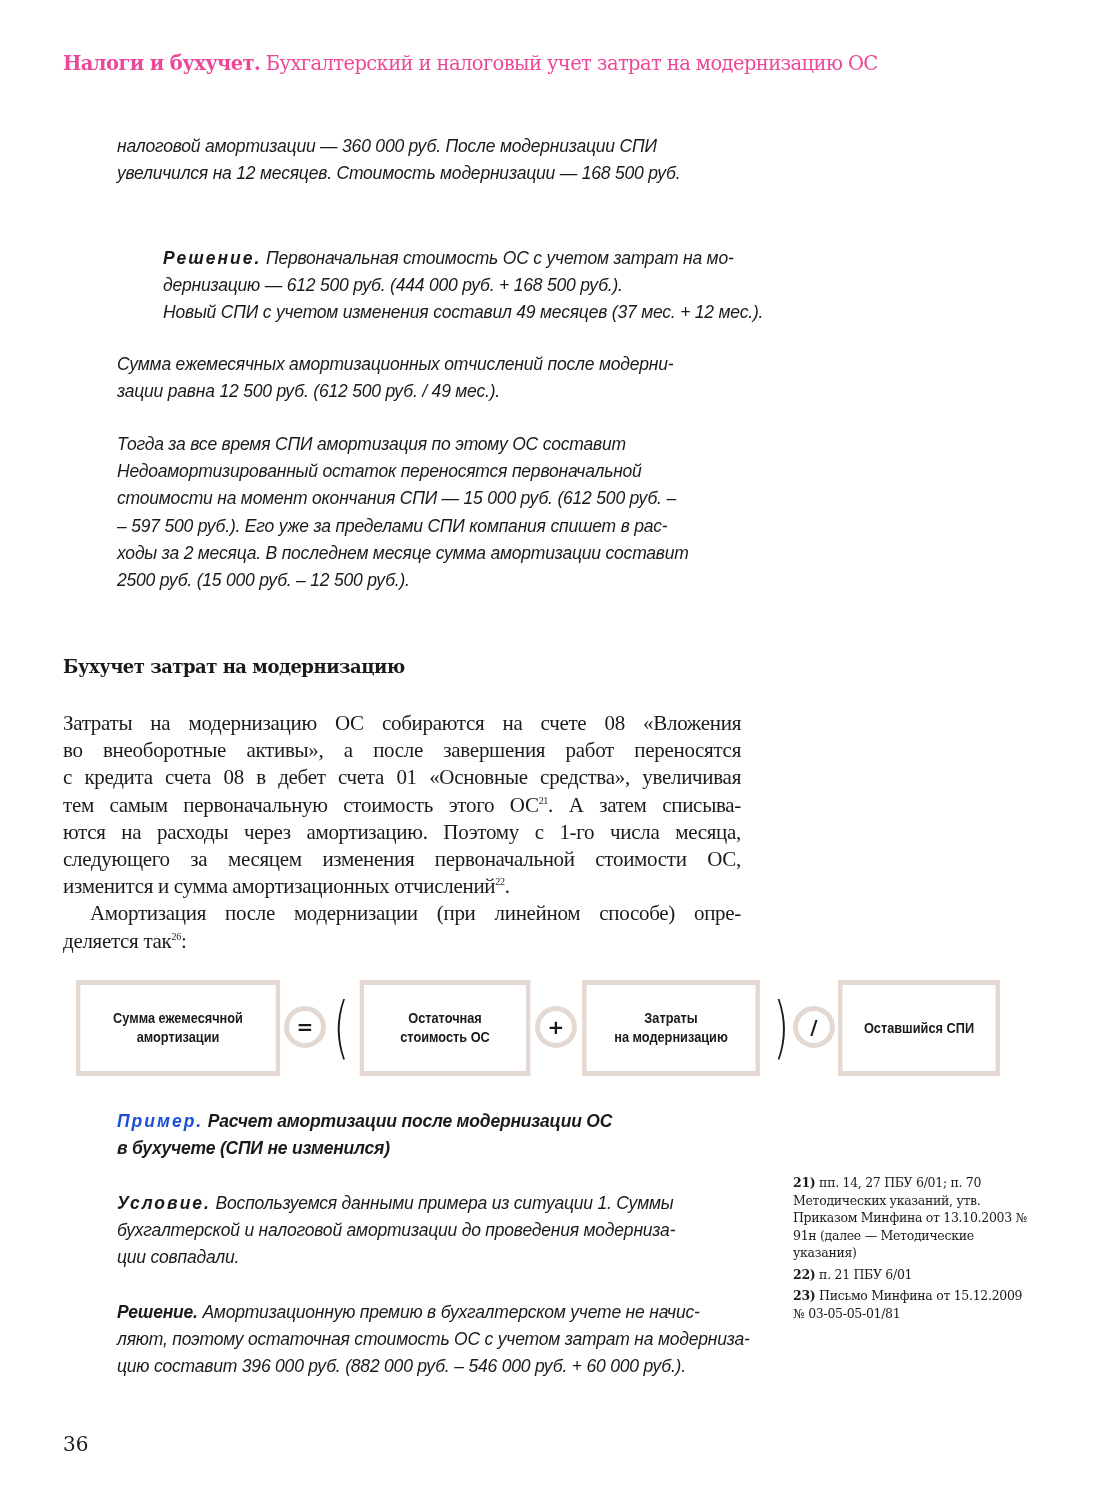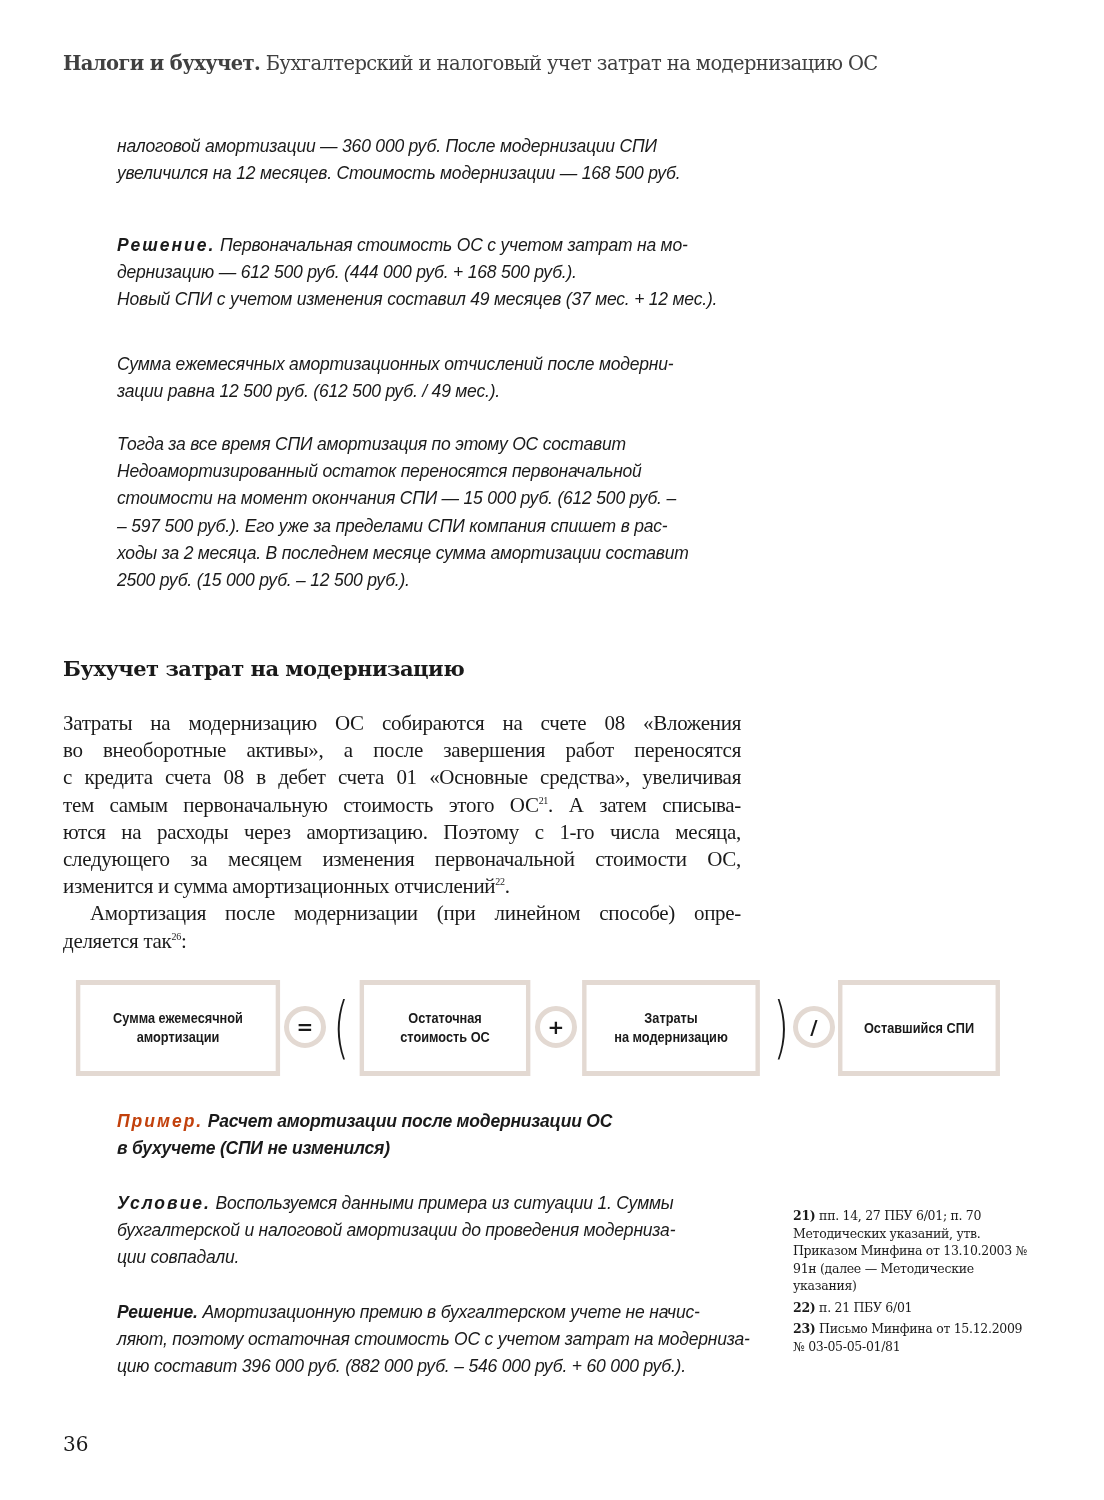--- a/index.html
+++ b/index.html
@@ -1,38 +1,38 @@
 <!DOCTYPE html>
 <html><head>
   <meta charset="utf-8">
   <style>
     * { box-sizing: border-box; margin: 0; padding: 0; }
     html, body { width: 1104px; height: 1500px; background: #ffffff; }
     body { position: relative; overflow: hidden; color: #1a1a1a; }
 
     .header {
       position: absolute; left: 63px; top: 52px;
-      font-family: "DejaVu Serif", serif; font-size: 19.5px; color: #404040;
+      font-family: "DejaVu Serif", serif; font-size: 19.5px; color: #ec4899;
       letter-spacing: -0.6px; white-space: nowrap;
     }
     .header .bold { font-weight: bold; }
 
     .sans-block {
       position: absolute; left: 117px; width: 640px;
       font-family: "Liberation Sans", sans-serif; font-size: 17.5px; line-height: 27.2px;
       color: #1a1a1a; letter-spacing: -0.2px;
     }
     .sans-block p { white-space: nowrap; font-style: italic; }
     .spaced-bold { font-weight: bold; letter-spacing: 2px; }
     .bold { font-weight: bold; }
-    .red { color: #c2410c; }
+    .red { color: #1d4ed8; }
 
     .section-title {
       position: absolute; left: 63px; top: 656px;
-      font-family: "DejaVu Serif", serif; font-weight: bold; font-size: 21px; letter-spacing: -0.5px;
+      font-family: "DejaVu Serif", serif; font-weight: bold; font-size: 18px; letter-spacing: -0.5px;
     }
 
     .serif-body {
       position: absolute; left: 63px; top: 710px; width: 678px;
       font-family: "Liberation Serif", serif; font-size: 21px; line-height: 27.2px;
       letter-spacing: -0.3px;
     }
     .serif-body .line { display: block; text-align: justify; text-align-last: justify; white-space: nowrap; }
     .serif-body .indent { padding-left: 27px; }
     sup { font-size: 10px; vertical-align: 8px; line-height: 0; }
@@ -52,21 +52,21 @@
       display: flex; align-items: center; justify-content: center;
       font-family: "DejaVu Sans", sans-serif; font-weight: bold; font-size: 20px; color: #1a1a1a;
     }
     .paren {
       position: absolute; top: 10px; height: 76px;
       font-family: "DejaVu Sans", sans-serif; font-size: 68px; line-height: 76px;
       font-weight: 200; color: #1a1a1a; transform: scaleX(0.6);
     }
 
     .footnotes {
-      position: absolute; left: 793px; top: 1207px; width: 240px;
+      position: absolute; left: 793px; top: 1174px; width: 240px;
       font-family: "DejaVu Serif", serif; font-size: 12.5px; line-height: 17.5px; letter-spacing: -0.3px;
     }
     .footnotes .fn { margin-bottom: 4px; }
     .page-num {
       position: absolute; left: 63px; top: 1432px;
       font-family: "DejaVu Serif", serif; font-size: 20px;
     }
   </style>
 </head>
 <body>
@@ -74,21 +74,21 @@
 <div class="header">
   <span class="bold">Налоги и бухучет.</span>
   <span>Бухгалтерский и налоговый учет затрат на модернизацию ОС</span>
 </div>
 
 <div class="sans-block" style="top:133px;">
   <p>налоговой амортизации — 360 000 руб. После модернизации СПИ</p>
   <p>увеличился на 12 месяцев. Стоимость модернизации — 168 500 руб.</p>
 </div>
 
-<div class="sans-block" style="top:232px;">
+<div class="sans-block" style="top:245px;margin-left:46px;">
   <p><span class="spaced-bold">Решение.</span><span> Первоначальная стоимость ОС с учетом затрат на мо-</span></p>
   <p>дернизацию — 612 500 руб. (444 000 руб. + 168 500 руб.).</p>
   <p>Новый СПИ с учетом изменения составил 49 месяцев (37 мес. + 12 мес.).</p>
 </div>
 
 <div class="sans-block" style="top:351px;">
   <p>Сумма ежемесячных амортизационных отчислений после модерни-</p>
   <p>зации равна 12 500 руб. (612 500 руб. / 49 мес.).</p>
 </div>
 

